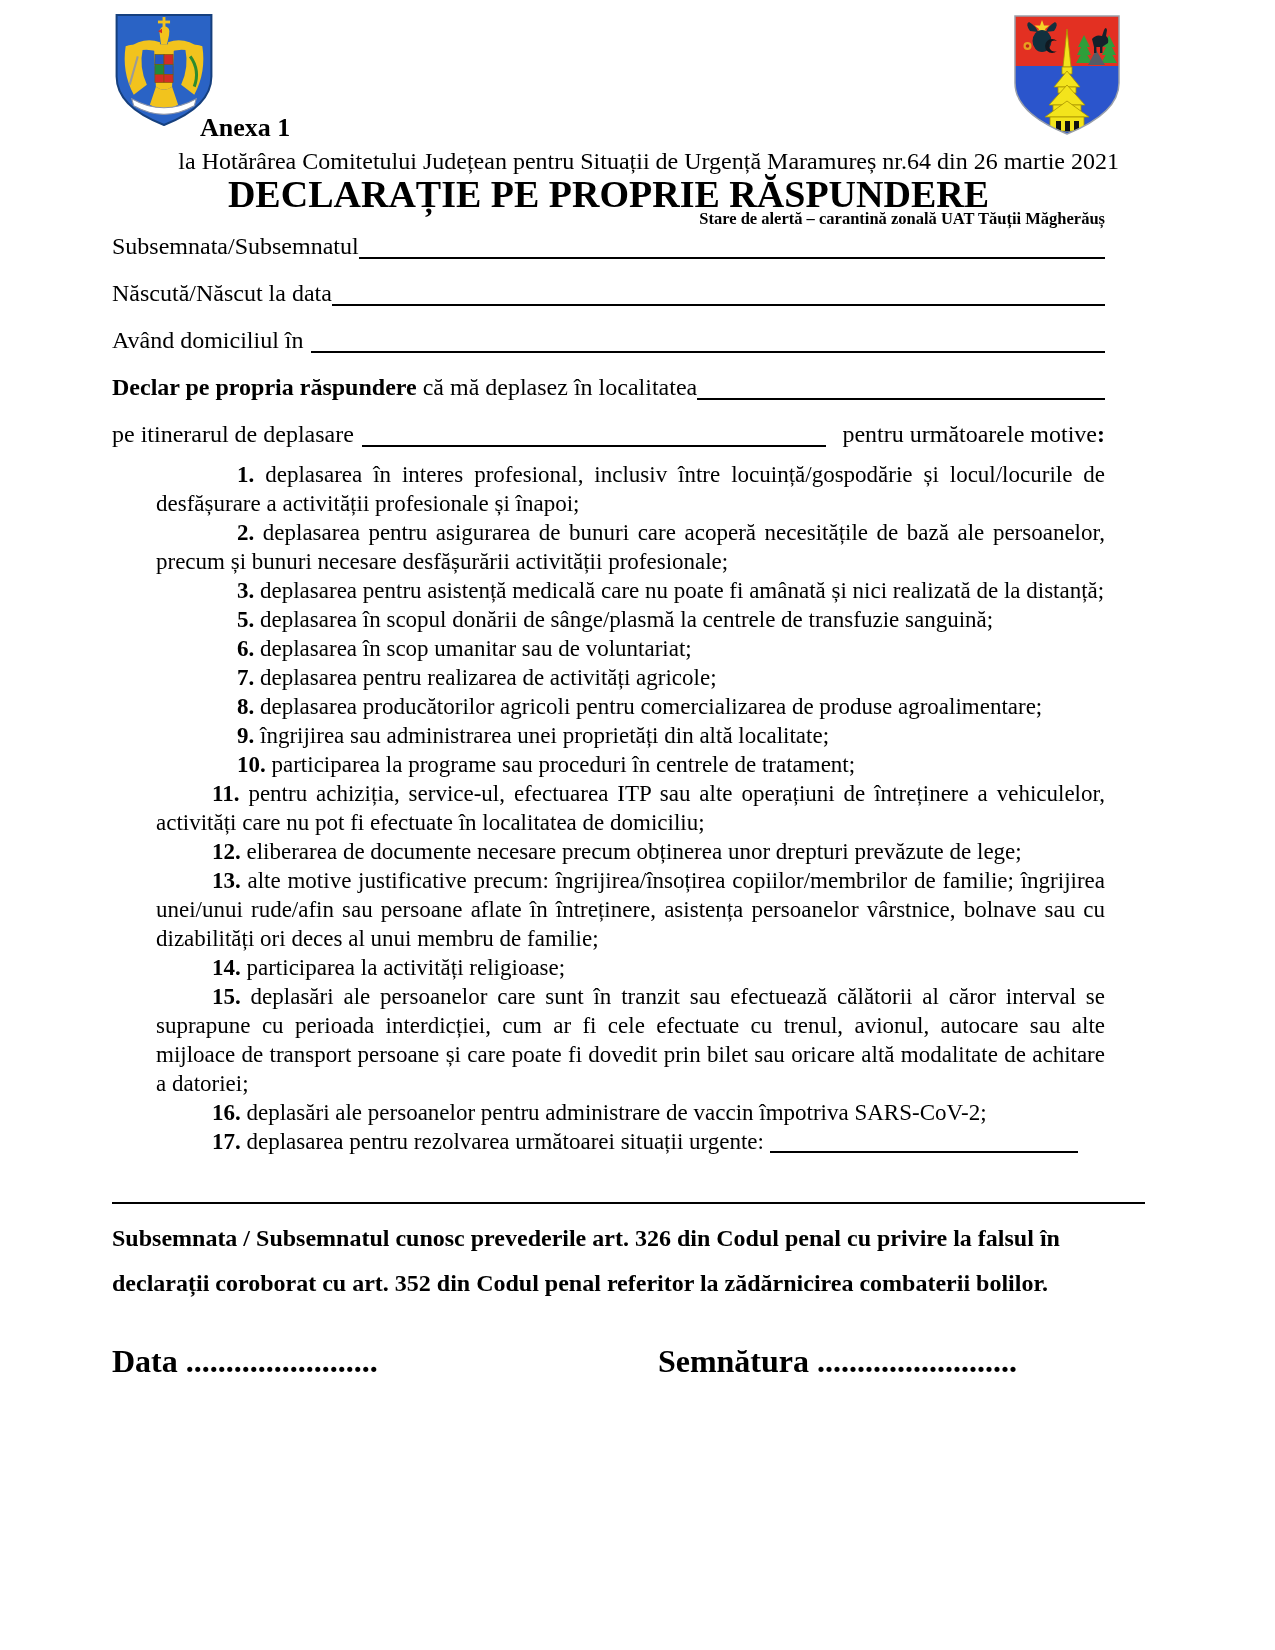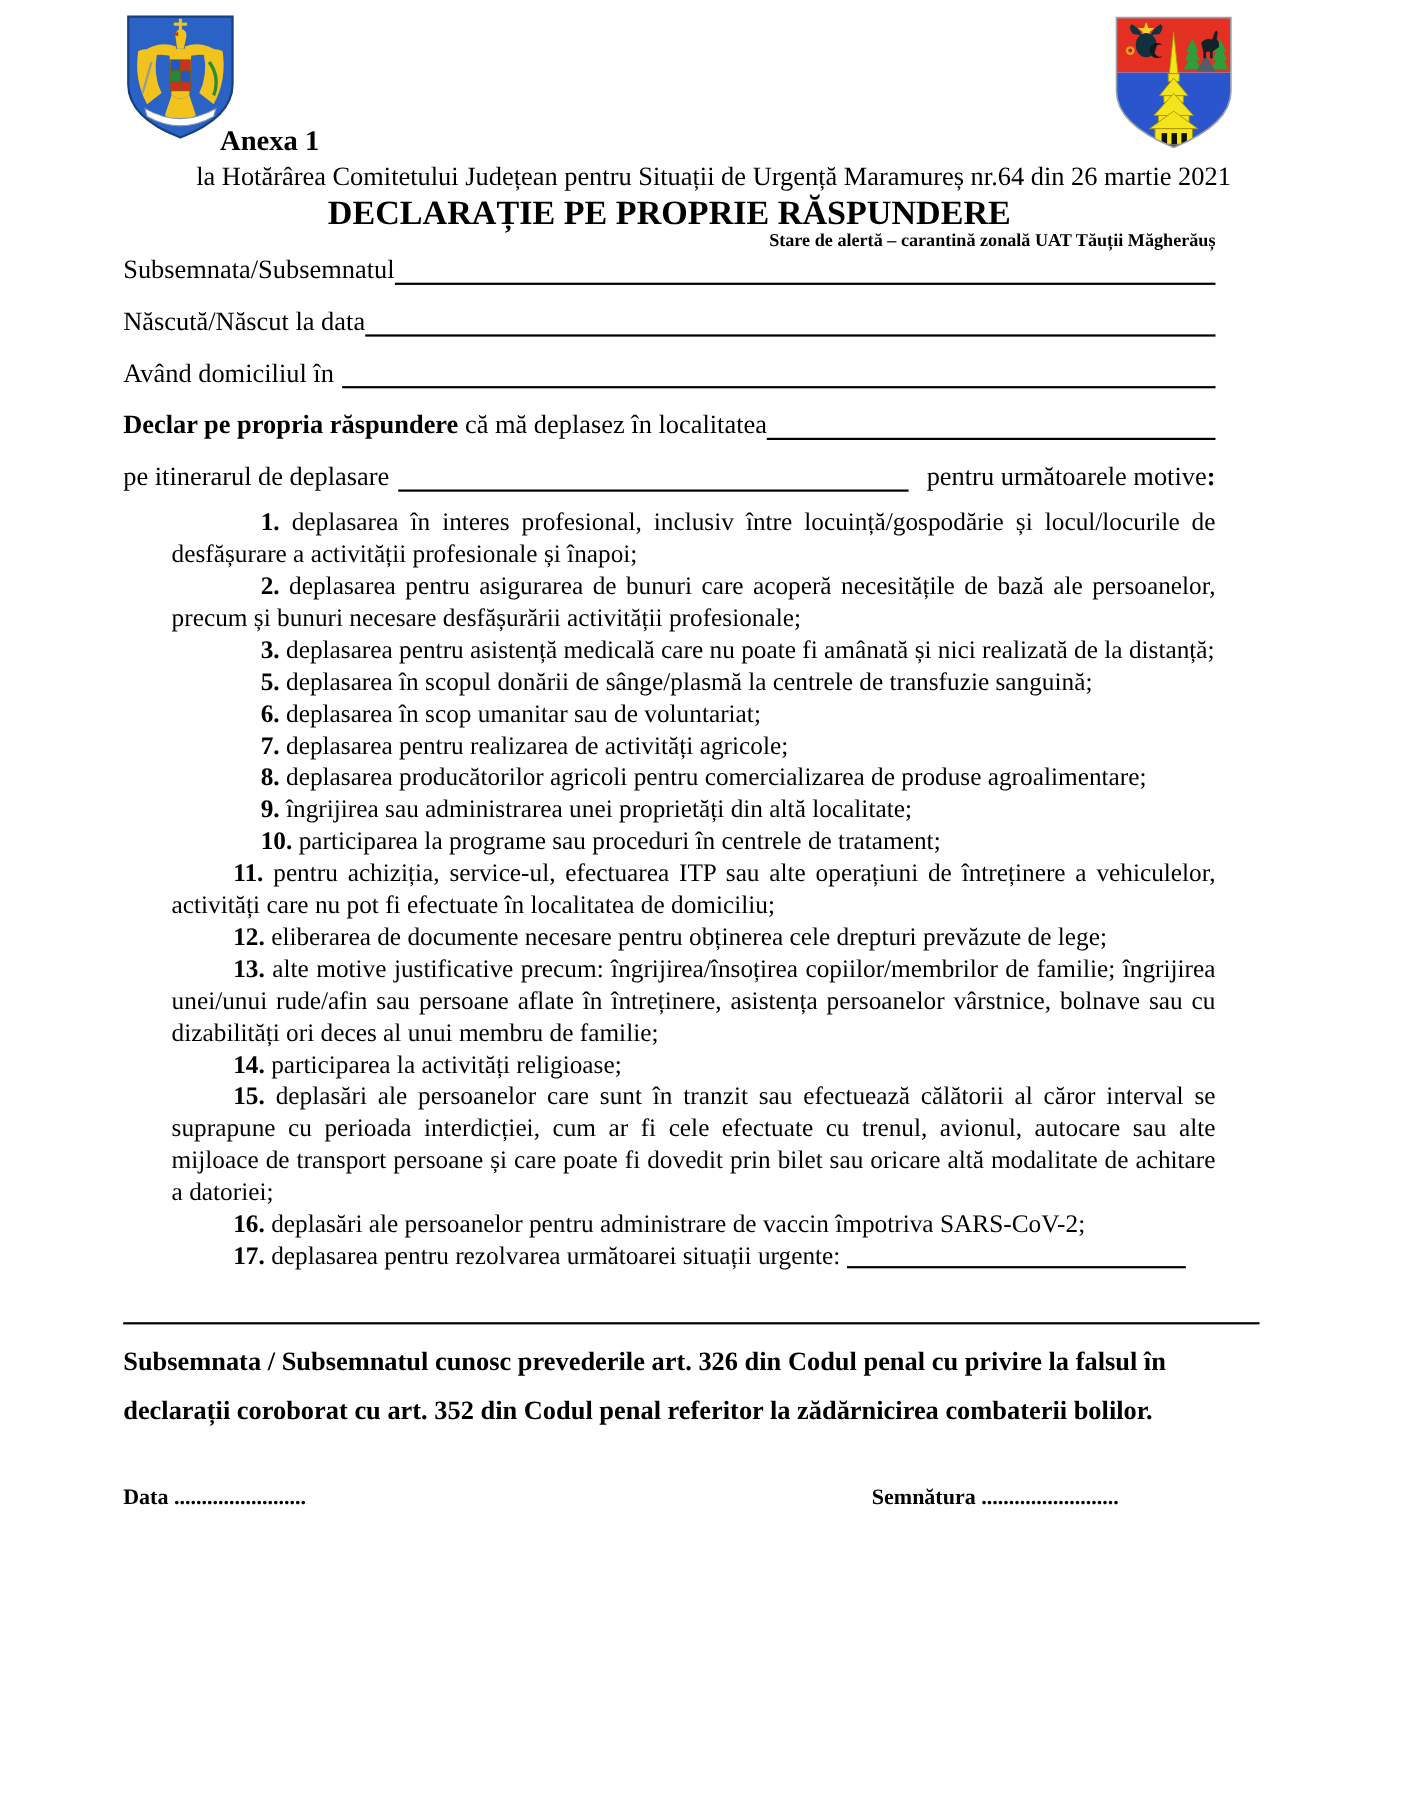--- a/index.html
+++ b/index.html
@@ -13,40 +13,40 @@
     overflow: hidden;
   }
   .coat { position: absolute; }
   .coat.left  { left: 113px; top: 12px;  width: 102px; height: 116px; }
   .coat.right { left: 1012px; top: 13px; width: 110px; height: 124px; }
 
   .page { padding: 0 170px 0 112px; }
 
   .anexa { padding-top: 114px; margin-left: 88px; font-size: 26px; font-weight: bold; line-height: 28px; }
   .header-line { text-align: right; font-size: 24px; line-height: 30px; margin: 4px -14px 0 -14px; white-space: nowrap; }
-  .doc-title { text-align: center; font-size: 31px; font-weight: bold; line-height: 32px; margin-top: 2px; }
+  .doc-title { text-align: center; font-size: 38px; font-weight: bold; line-height: 32px; margin-top: 2px; }
   .doc-subtitle { text-align: right; font-size: 16.5px; font-weight: bold; line-height: 18px; }
 
   .frow { display: flex; align-items: flex-end; font-size: 24px; line-height: 26px; height: 26px; margin-top: 21px; }
   .frow.first { margin-top: 5px; }
   .frow .lbl { flex: 0 0 auto; white-space: nowrap; }
   .fill { flex: 1 1 auto; height: 5px; border-bottom: 2px solid #000; }
   .fill.gap-l { margin-left: 7px; }
   .fill.gap-both { margin-left: 8px; margin-right: 16px; }
 
   .reasons { margin-top: 13px; margin-left: 44px; }
   .reasons p { margin: 0; font-size: 23px; line-height: 29px; text-align: justify; text-indent: 81px; }
   .reasons p:nth-child(n+10) { text-indent: 56px; }
   .inline-line { display: inline-block; width: 308px; height: 2px; border-bottom: 2px solid #000; vertical-align: -4px; margin-left: 6px; }
 
   .sep { height: 0; border-bottom: 2px solid #000; margin-top: 46px; margin-right: -40px; }
 
   .legal { margin-top: 12px; font-size: 24px; font-weight: bold; line-height: 45px; text-align: left; }
 
-  .sign-row { display: flex; margin-top: 40px; font-size: 20px; font-weight: bold; line-height: 30px; }
+  .sign-row { display: flex; margin-top: 40px; font-size: 32px; font-weight: bold; line-height: 30px; }
   .sign-right { margin-left: auto; margin-right: 88px; }
 </style>
 </head>
 <body>
 
 <div class="coat left">
   <svg viewBox="0 0 100 115" width="102" height="116" aria-hidden="true">
     <path d="M3,3 H97 V64 Q97,94 50,112 Q3,94 3,64 Z" fill="#2a63c5" stroke="#16407e" stroke-width="2"></path>
     <g fill="#f2c31d">
       <rect x="48.6" y="5" width="2.8" height="14"></rect>
@@ -160,21 +160,21 @@
     <p><b>1.</b> <span>deplasarea în interes profesional, inclusiv între locuință/gospodărie și locul/locurile de desfășurare a activității profesionale și înapoi;</span></p>
     <p><b>2.</b> <span>deplasarea pentru asigurarea de bunuri care acoperă necesitățile de bază ale persoanelor, precum și bunuri necesare desfășurării activității profesionale;</span></p>
     <p><b>3.</b> <span>deplasarea pentru asistență medicală care nu poate fi amânată și nici realizată de la distanță;</span></p>
     <p><b>5.</b> <span>deplasarea în scopul donării de sânge/plasmă la centrele de transfuzie sanguină;</span></p>
     <p><b>6.</b> <span>deplasarea în scop umanitar sau de voluntariat;</span></p>
     <p><b>7.</b> <span>deplasarea pentru realizarea de activități agricole;</span></p>
     <p><b>8.</b> <span>deplasarea producătorilor agricoli pentru comercializarea de produse agroalimentare;</span></p>
     <p><b>9.</b> <span>îngrijirea sau administrarea unei proprietăți din altă localitate;</span></p>
     <p><b>10.</b> <span>participarea la programe sau proceduri în centrele de tratament;</span></p>
     <p><b>11.</b> <span>pentru achiziția, service-ul, efectuarea ITP sau alte operațiuni de întreținere a vehiculelor, activități care nu pot fi efectuate în localitatea de domiciliu;</span></p>
-    <p><b>12.</b> <span>eliberarea de documente necesare pentru obținerea cele drepturi prevăzute de lege;</span></p>
+    <p><b>12.</b> <span>eliberarea de documente necesare precum obținerea unor drepturi prevăzute de lege;</span></p>
     <p><b>13.</b> <span>alte motive justificative precum: îngrijirea/însoțirea copiilor/membrilor de familie; îngrijirea unei/unui rude/afin sau persoane aflate în întreținere, asistența persoanelor vârstnice, bolnave sau cu dizabilități ori deces al unui membru de familie;</span></p>
     <p><b>14.</b> <span>participarea la activități religioase;</span></p>
     <p><b>15.</b> <span>deplasări ale persoanelor care sunt în tranzit sau efectuează călătorii al căror interval se suprapune cu perioada interdicției, cum ar fi cele efectuate cu trenul, avionul, autocare sau alte mijloace de transport persoane și care poate fi dovedit prin bilet sau oricare altă modalitate de achitare a datoriei;</span></p>
     <p><b>16.</b> <span>deplasări ale persoanelor pentru administrare de vaccin împotriva SARS-CoV-2;</span></p>
     <p><b>17.</b> <span>deplasarea pentru rezolvarea următoarei situații urgente:</span><span class="inline-line"></span></p>
   </div>
 
   <div class="sep"></div>
 
   <p class="legal">Subsemnata / Subsemnatul cunosc prevederile art. 326 din Codul penal cu privire la falsul în declarații coroborat cu art. 352 din Codul penal referitor la zădărnicirea combaterii bolilor.</p>

